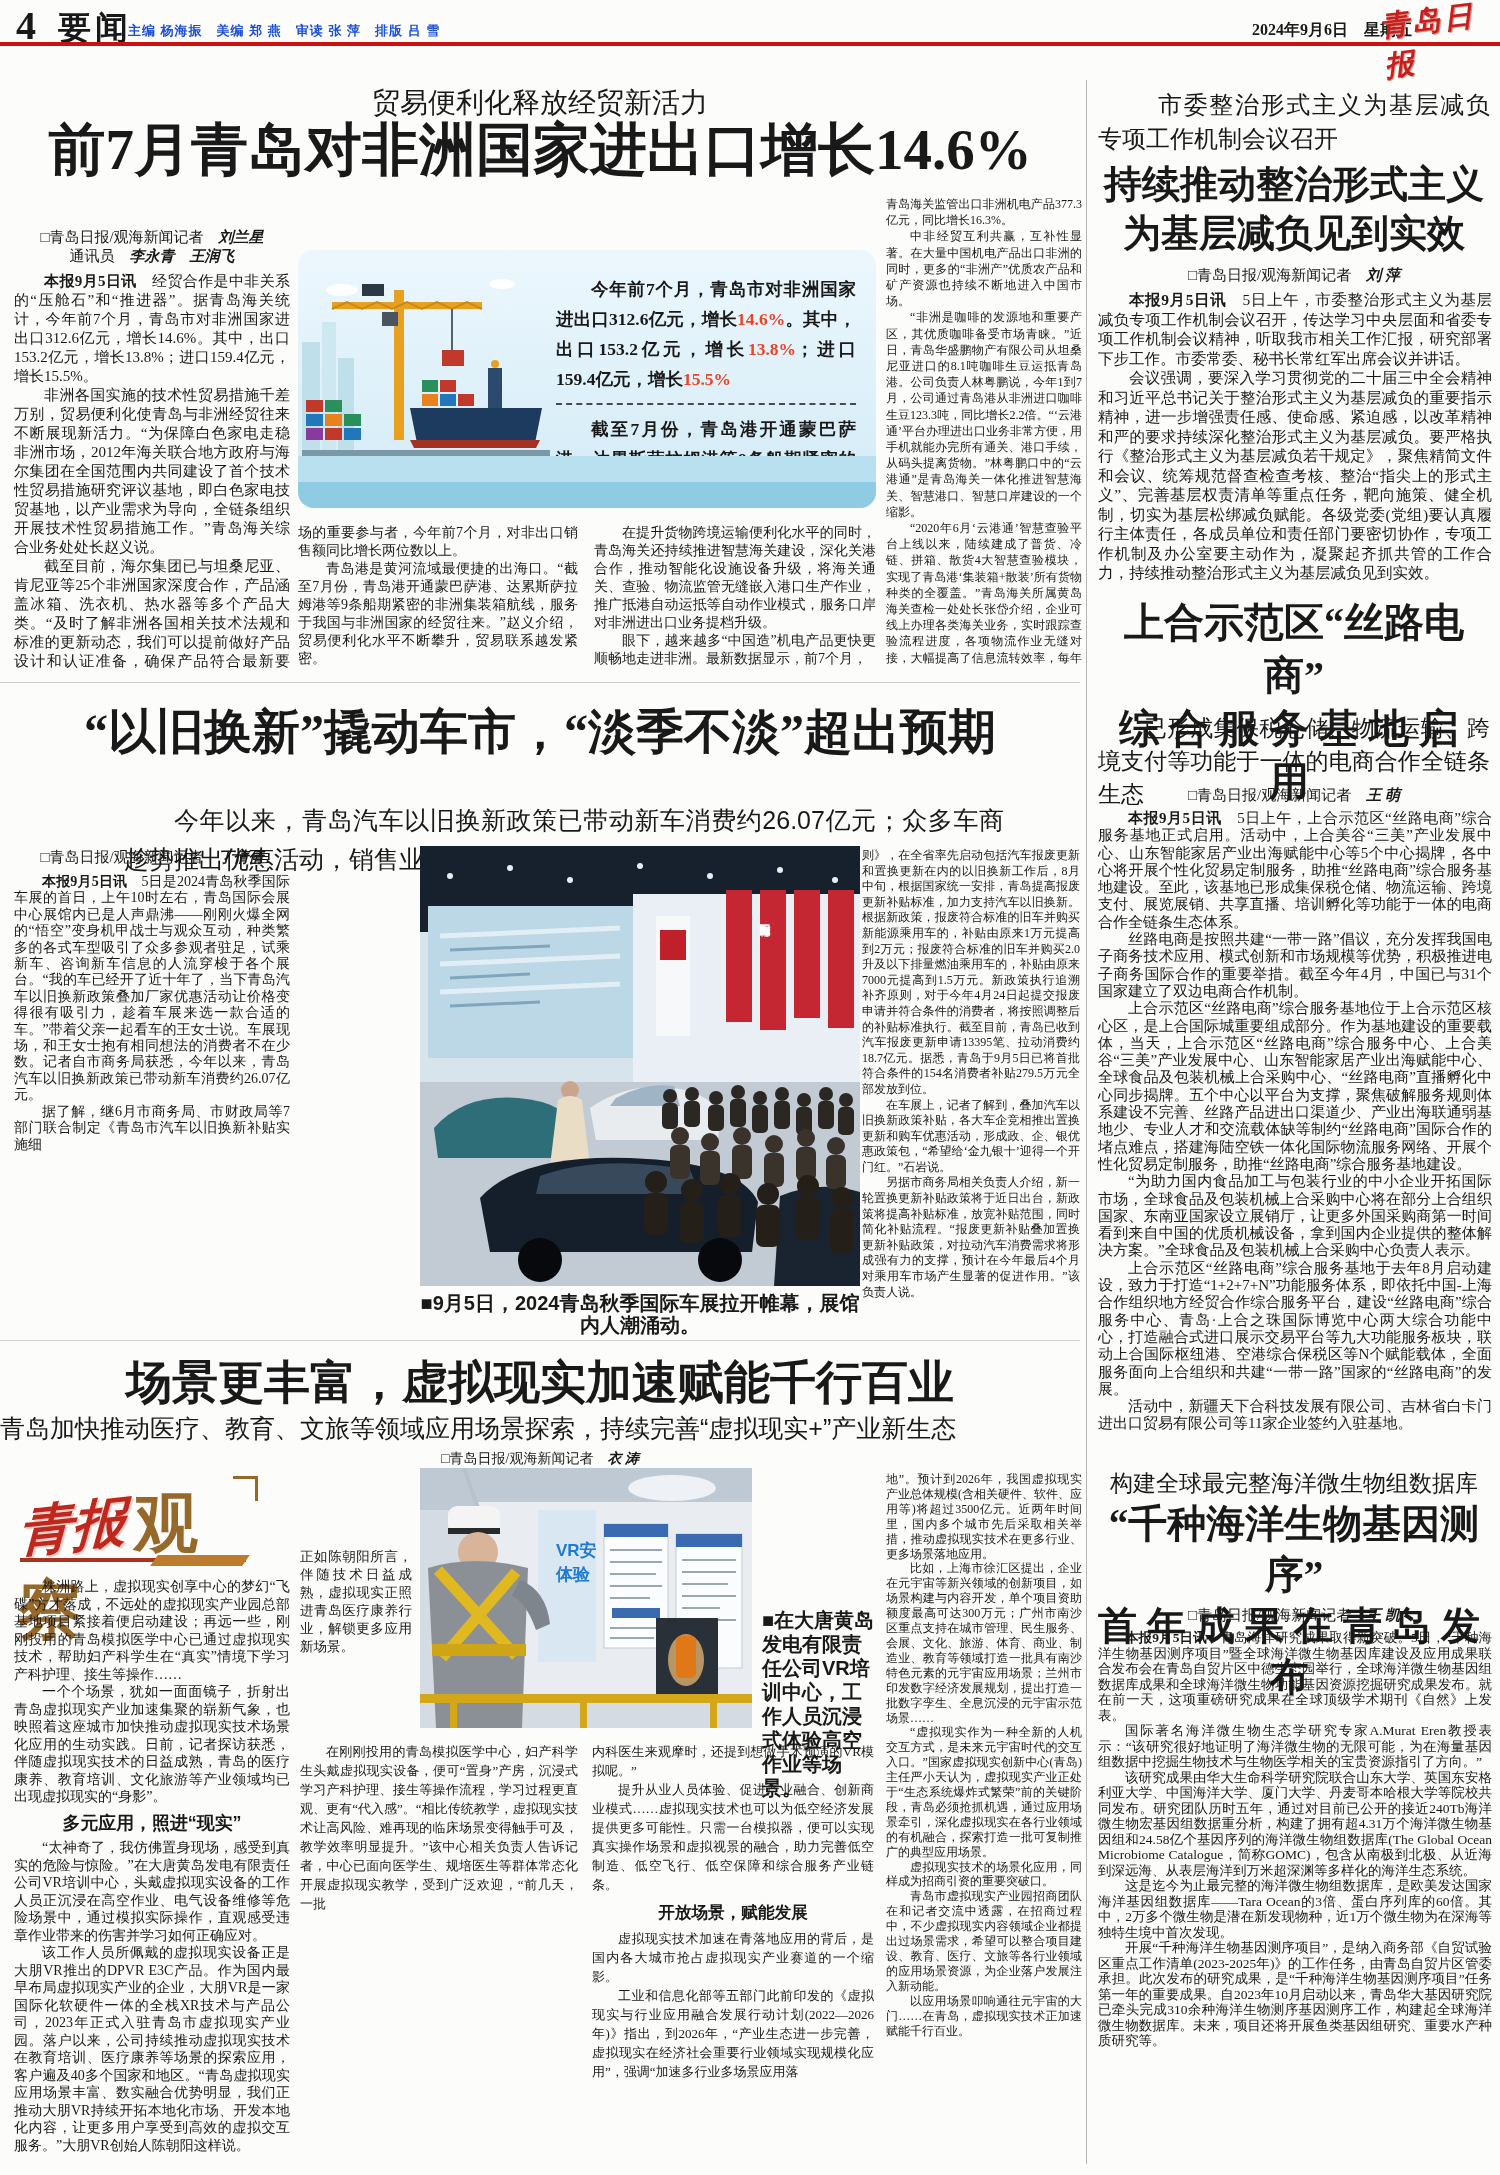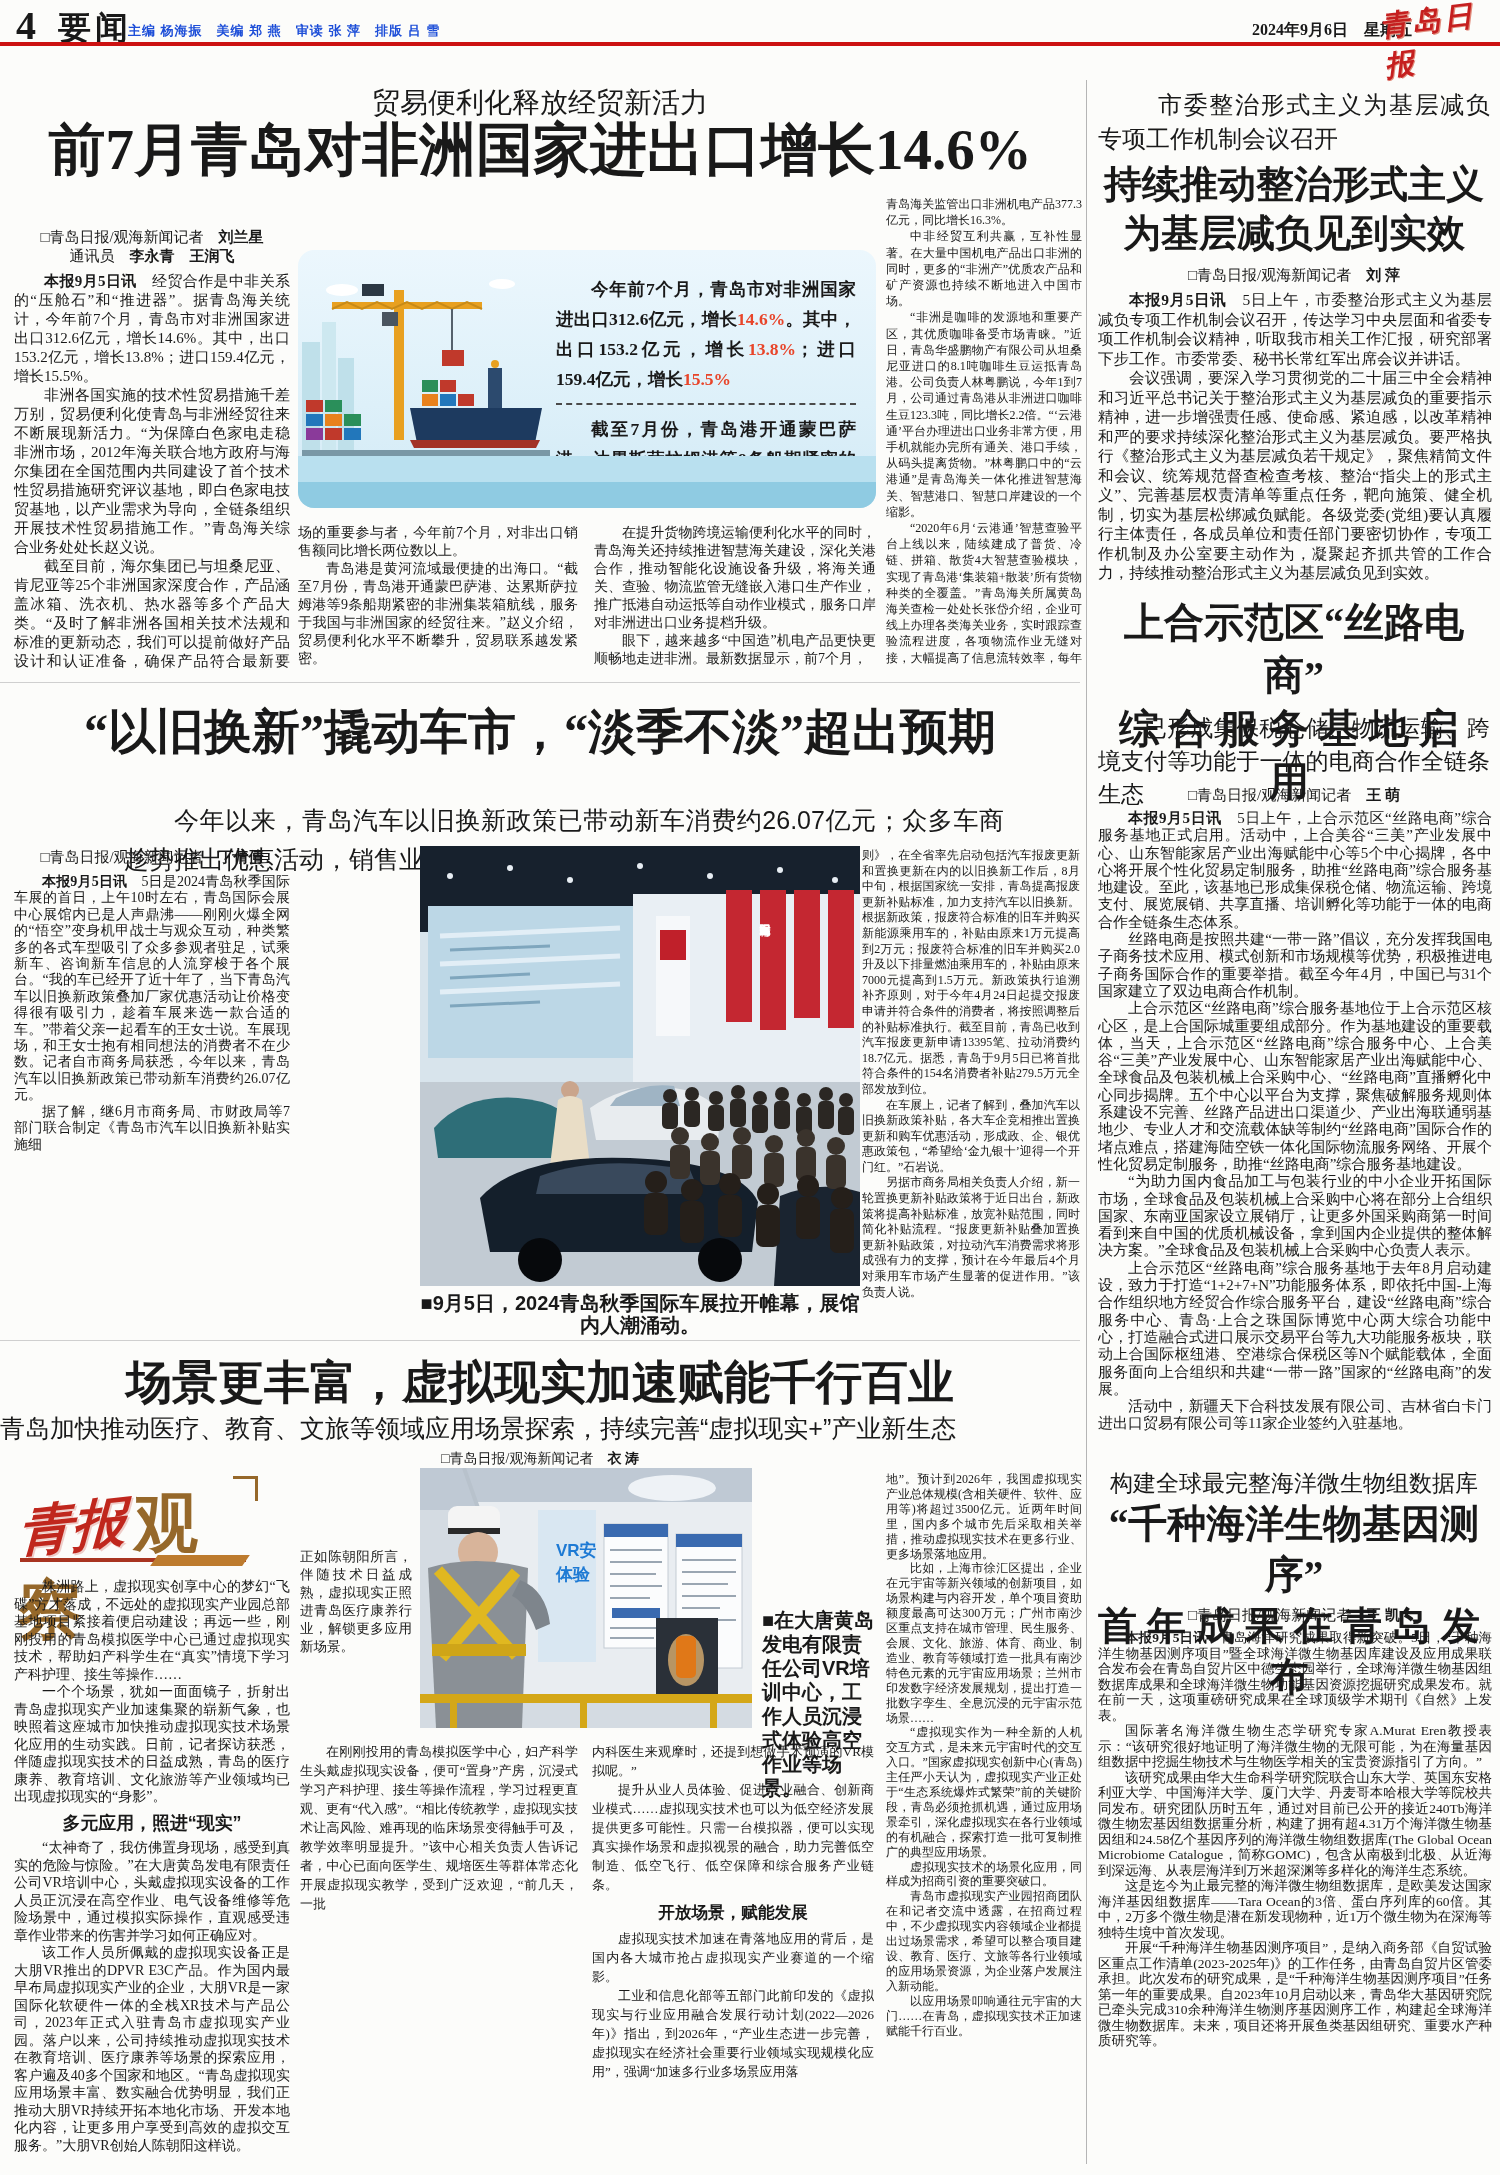--- a/index.html
+++ b/index.html
@@ -21,21 +21,21 @@
   .masthead{color:#c51f1f;font-style:italic;font-weight:900;font-size:29px;letter-spacing:3px;
             transform:rotate(-7deg);display:inline-block;text-shadow:1px 1px 0 #e08a7a;}
   .redrule{background:#cc1111;}
   .grayrule{background:#cfcfcf;}
   .vrule{background:#b5b5b5;width:1px;}
   
   .kicker{font-family:"Liberation Sans",sans-serif;font-weight:500;text-align:center;}
   .headline{font-weight:900;text-align:center;white-space:nowrap;}
   .deck{font-family:"Liberation Sans",sans-serif;}
   .byline{font-size:15px;text-align:center;text-indent:0;}
-  .byline b{font-weight:900;}
+  .byline b{font-weight:900;font-style:italic;}
   .spread{letter-spacing:10px;}
   
   .infobox{background:linear-gradient(180deg,#ecf7fd 0%,#ddf0f9 60%,#d2eaf6 100%);
            border-radius:16px;overflow:hidden;}
   .wave1{position:absolute;left:0;right:0;bottom:26px;height:26px;background:#b9e0ef;}
   .wave2{position:absolute;left:0;right:0;bottom:0;height:26px;background:#8fcbe2;}
   .stats{font-weight:700;font-size:17.5px;line-height:30px;text-align:justify;}
   .stats .red{color:#e8452a;}
   .dashed{border:none;border-top:2px dashed #4a4a4a;margin:9px 0;}
   .note{font-weight:700;font-size:17.5px;line-height:30px;text-align:justify;}

